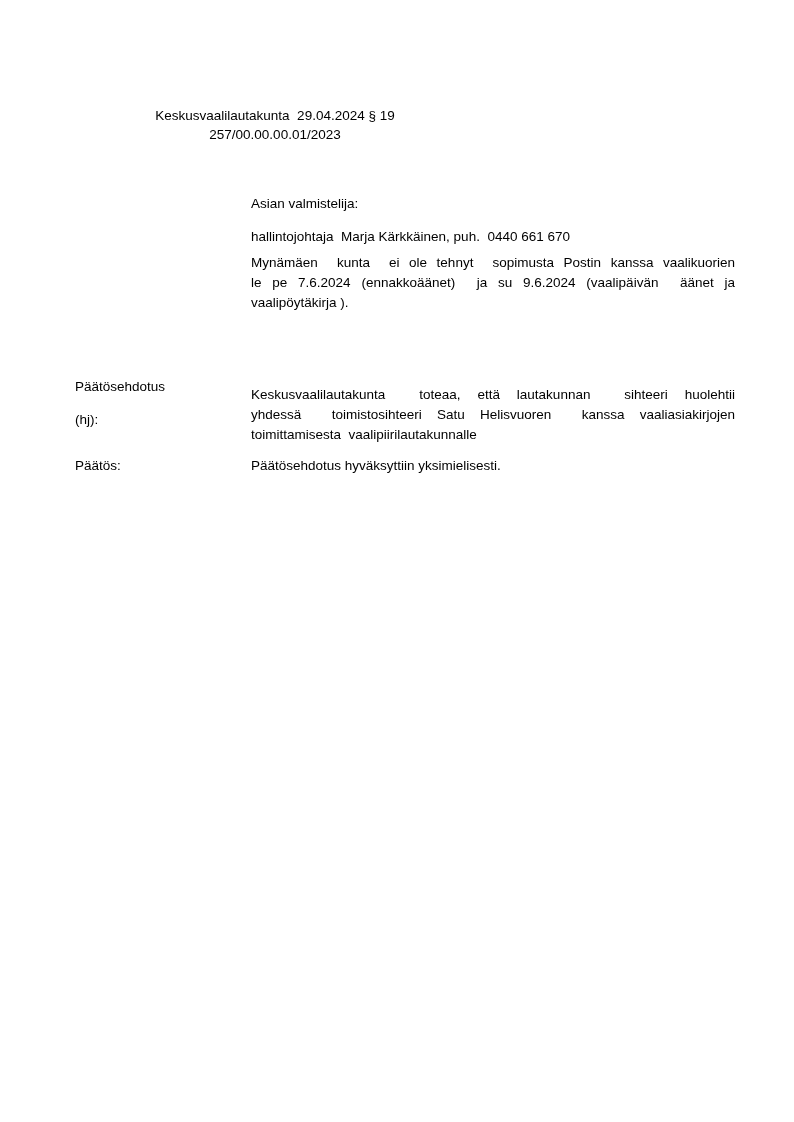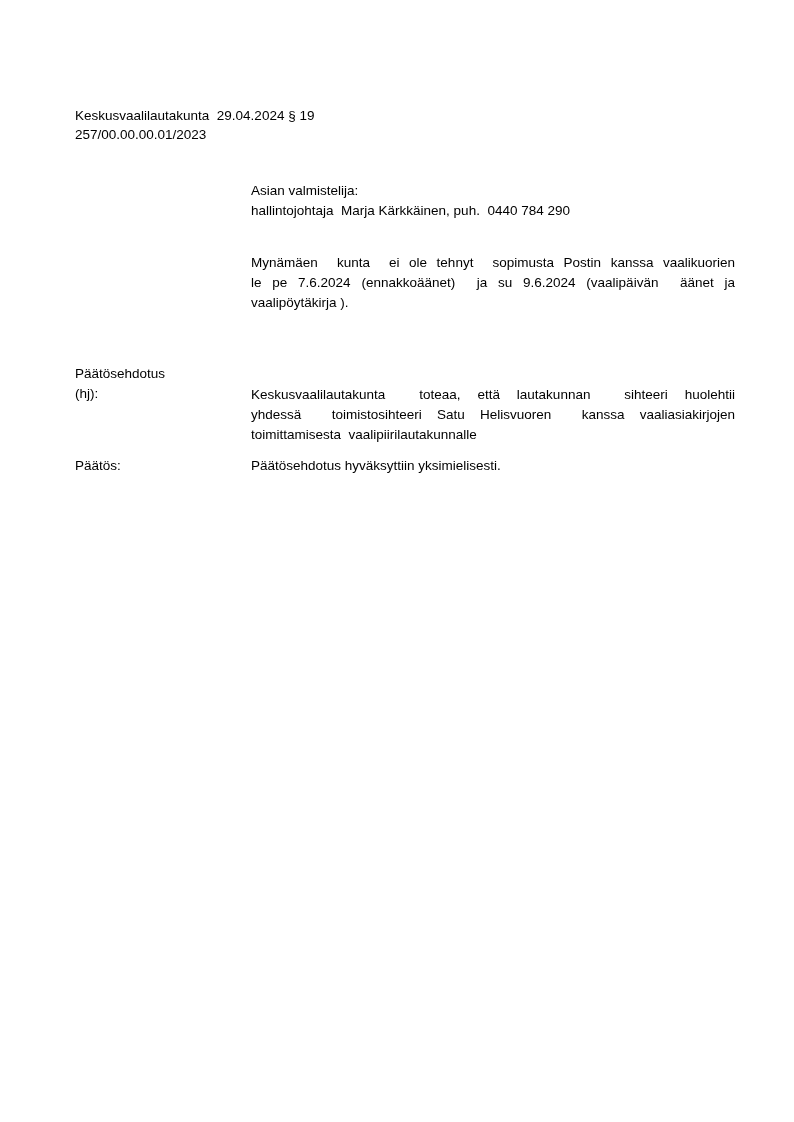--- a/index.html
+++ b/index.html
@@ -35,20 +35,21 @@
   .meta {
     position: absolute;
     left: 75px;
     top: 106px;
     width: 400px;
     font-size: 13.5px;
     line-height: 1.42;
   }
   .meta-line {
     white-space: pre;
+    text-align: center;
   }
   .block {
     position: absolute;
     font-size: 13.5px;
     line-height: 1.47;
   }
   .label-col {
     left: 75px;
     width: 172px;
   }
@@ -70,20 +71,21 @@
     top: 385px;
   }
   .decision-label {
     top: 456px;
   }
   .decision-text {
     top: 456px;
   }
   .line {
     white-space: pre-wrap;
+    margin-top: 13px;
   }
   .justify-line {
     text-align: justify;
     text-align-last: justify;
     white-space: pre-wrap;
   }
   .last-line {
     text-align: right;
     text-align-last: left;
   }
@@ -94,21 +96,21 @@
 <div class="page">
 
 
   <div class="meta">
     <div class="meta-line">Keskusvaalilautakunta  29.04.2024 § 19</div>
     <div class="meta-line">257/00.00.00.01/2023</div>
   </div>
 
   <div class="block text-col prep-block">
     <div class="line">Asian valmistelija:</div>
-    <div class="line">hallintojohtaja  Marja Kärkkäinen, puh.  0440 784 290</div>
+    <div class="line">hallintojohtaja  Marja Kärkkäinen, puh.  0440 661 670</div>
   </div>
 
   <div class="block text-col body-block">
     <div class="justify-line">Mynämäen  kunta  ei ole tehnyt  sopimusta Postin kanssa vaalikuorien</div>
     <div class="justify-line">le pe 7.6.2024 (ennakkoäänet)  ja su 9.6.2024 (vaalipäivän  äänet ja</div>
     <div class="justify-line last-line">vaalipöytäkirja ).</div>
   </div>
 
   <div class="block label-col proposal-label">
     <div class="line">Päätösehdotus</div>

